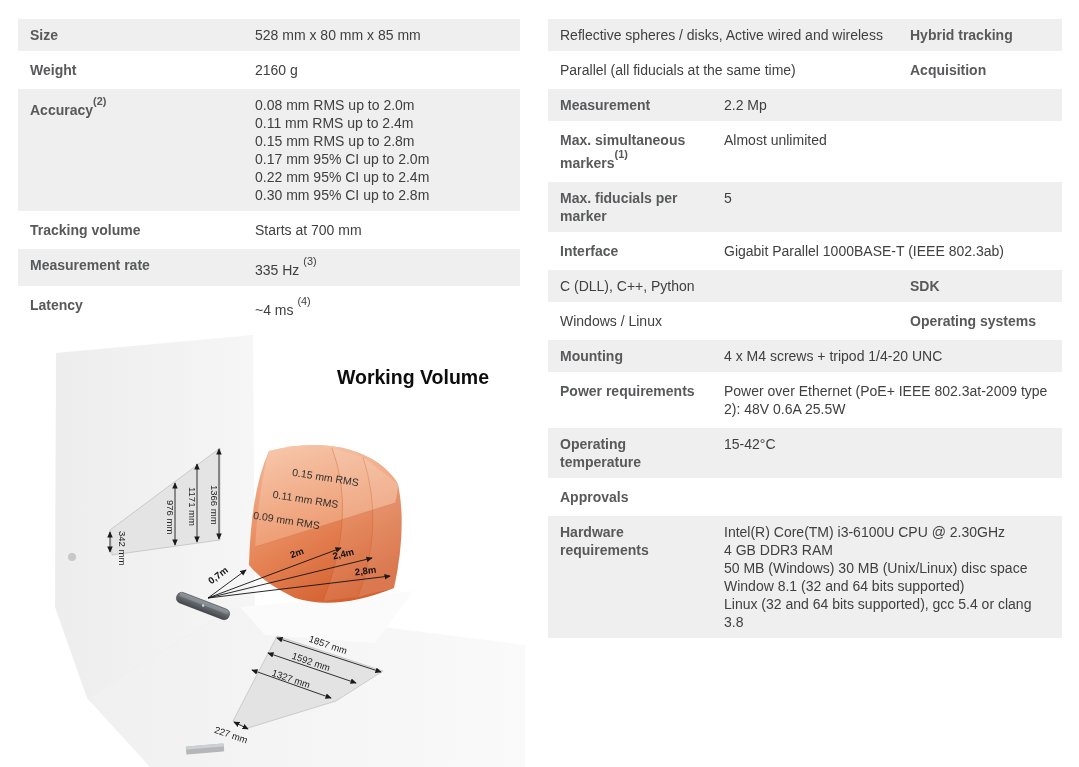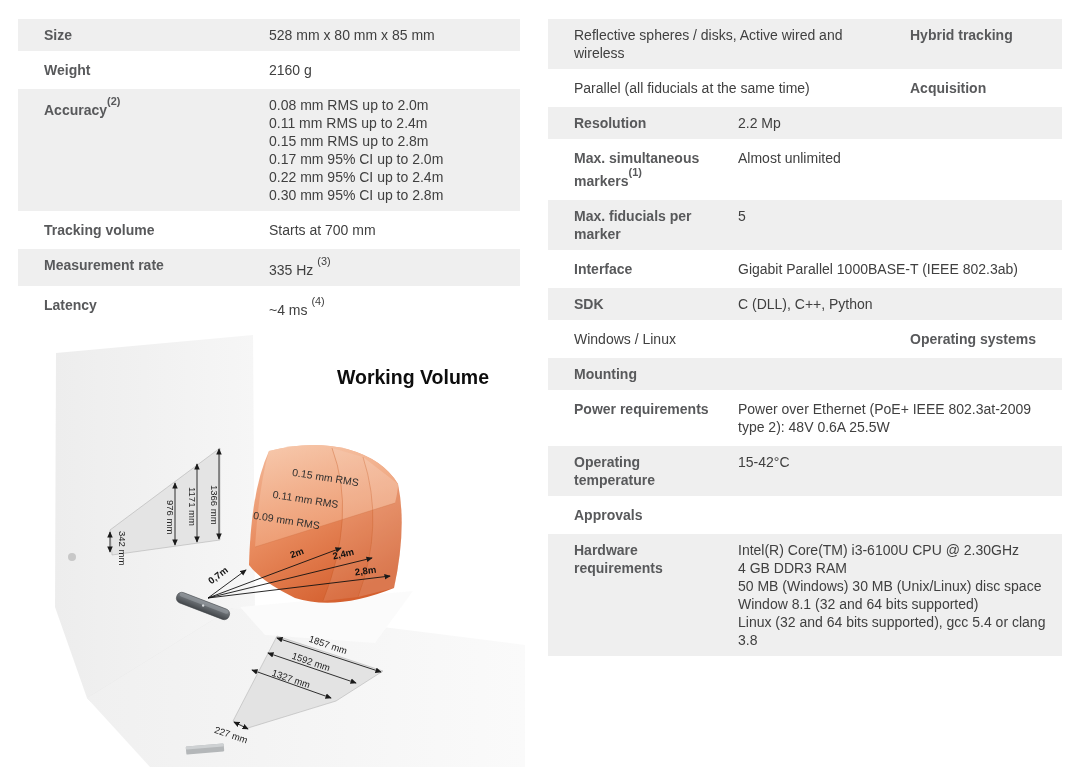--- a/index.html
+++ b/index.html
@@ -5,21 +5,21 @@
   * { box-sizing: border-box; }
   html,body { margin:0; padding:0; }
   body {
     width:1079px; height:767px; position:relative; overflow:hidden;
     background:#ffffff;
     font-family:"Liberation Sans", sans-serif;
   }
   .spec-table { position:absolute; top:19px; }
   .t-left  { left:18px;  width:502px; }
   .t-right { left:548px; width:514px; }
-  .row { display:flex; margin-bottom:3px;padding-left:14px; }
+  .row { display:flex; margin-bottom:3px; }
   .row:nth-child(odd) { background:#efefef; }
   .cell { padding:7px 12px; font-size:14px; line-height:18px; }
   .cell.label { flex:none; font-weight:bold; color:#58595b; }
   .t-left  .cell.label { width:225px; }
   .t-right .cell.label { width:164px; }
   .cell.value { flex:1; color:#404040; font-weight:normal; }
   sup { font-size:0.78em; position:relative; top:-0.35em; }
   #diagram { position:absolute; left:55px; top:335px; width:470px; height:432px; }
   svg text { font-family:"Liberation Sans", sans-serif; }
 </style>
@@ -55,45 +55,46 @@
 <div class="spec-table t-right" id="table-right">
     <div class="row">
       <div class="cell value">Reflective spheres / disks, Active wired and wireless</div>
       <div class="cell label">Hybrid tracking</div>
     </div>
     <div class="row">
       <div class="cell value">Parallel (all fiducials at the same time)</div>
       <div class="cell label">Acquisition</div>
     </div>
     <div class="row">
-      <div class="cell label">Resolution</div>
+      <div class="cell label">Measurement</div>
       <div class="cell value">2.2 Mp</div>
     </div>
     <div class="row">
       <div class="cell label">Max. simultaneous markers<sup>(1)</sup></div>
       <div class="cell value">Almost unlimited</div>
     </div>
     <div class="row">
       <div class="cell label">Max. fiducials per marker</div>
       <div class="cell value">5</div>
     </div>
     <div class="row">
       <div class="cell label">Interface</div>
       <div class="cell value">Gigabit Parallel 1000BASE-T (IEEE 802.3ab)</div>
     </div>
     <div class="row">
+      <div class="cell value">C (DLL), C++, Python</div>
       <div class="cell label">SDK</div>
-      <div class="cell value">C (DLL), C++, Python</div>
     </div>
     <div class="row">
       <div class="cell value">Windows / Linux</div>
       <div class="cell label">Operating systems</div>
     </div>
     <div class="row">
       <div class="cell label">Mounting</div>
+      <div class="cell value">4 x M4 screws + tripod 1/4-20 UNC</div>
     </div>
     <div class="row">
       <div class="cell label">Power requirements</div>
       <div class="cell value">Power over Ethernet (PoE+ IEEE 802.3at-2009 type 2): 48V 0.6A 25.5W</div>
     </div>
     <div class="row">
       <div class="cell label">Operating temperature</div>
       <div class="cell value">15-42°C</div>
     </div>
     <div class="row">

